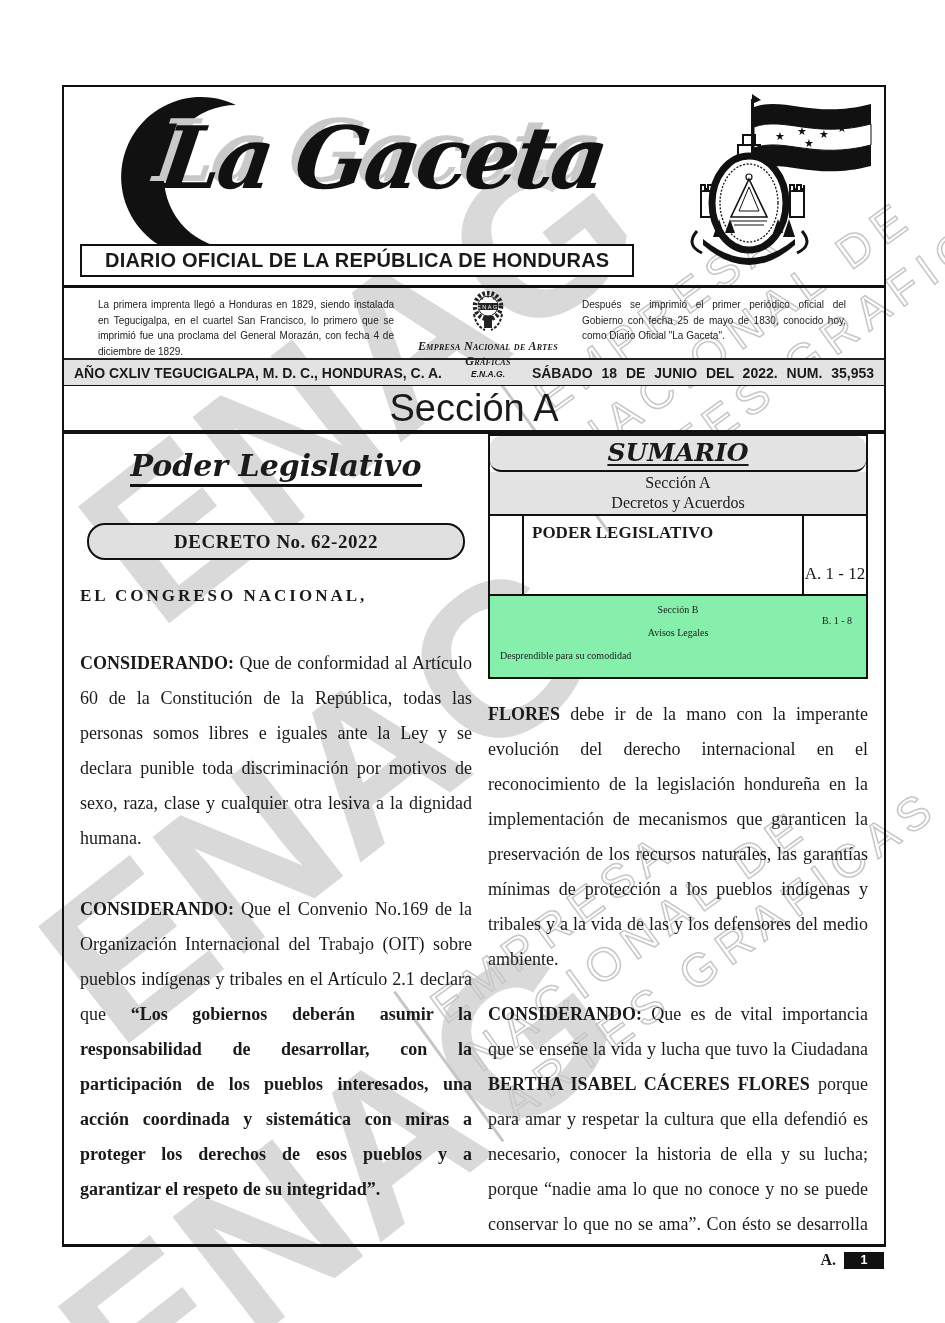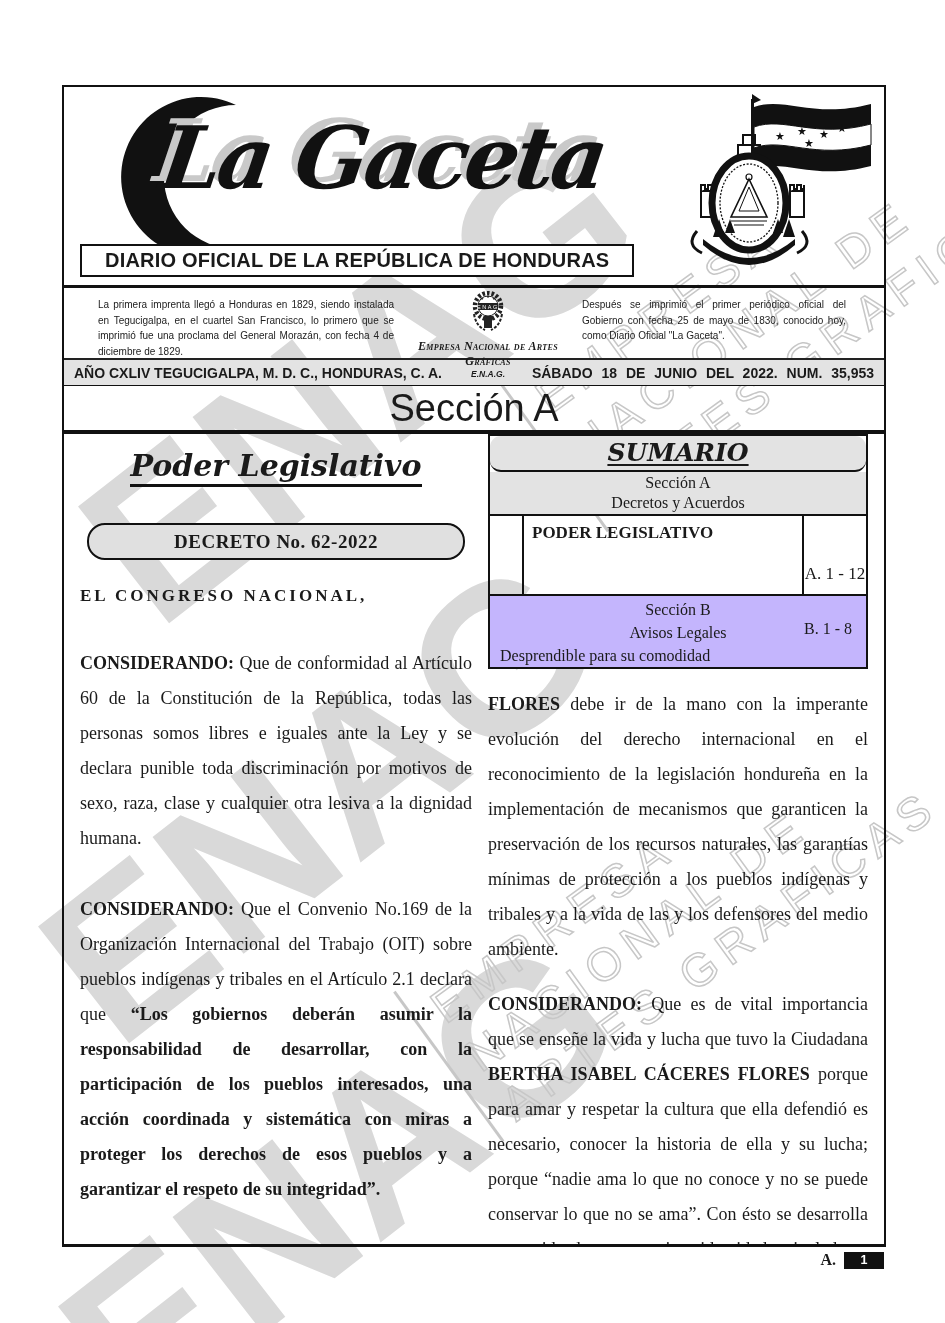--- a/index.html
+++ b/index.html
@@ -65,23 +65,23 @@
            font-family:"DejaVu Serif",serif;font-style:italic;font-weight:700;font-size:25px;
            line-height:34px;border-radius:11px;}
   .s-title span{text-decoration:underline;text-decoration-thickness:2px;text-underline-offset:3px;}
   .s-seca{background:#e3e3e3;border-bottom:2px solid #111;text-align:center;font-size:16px;
           line-height:20px;padding:1px 0;}
   .s-entry{display:flex;height:78px;border-bottom:2px solid #111;}
   .s-entry .sp{width:32px;border-right:2px solid #111;}
   .s-entry .main{flex:1;padding:4px 8px 0;font-size:17px;line-height:25px;}
   .s-entry .pg{width:62px;border-left:2px solid #111;display:flex;align-items:flex-end;
                justify-content:center;padding-bottom:10px;font-size:17px;}
-  .s-secb{background:#c4b5fd;padding:2px 10px 0;font-size:16px;line-height:23px;position:relative;}
+  .s-secb{background:#86efac;padding:2px 10px 10px;font-size:10px;line-height:23px;position:relative;}
   .s-secb .c{text-align:center;}
-  .s-secb .pgb{position:absolute;right:14px;top:21px;}
+  .s-secb .pgb{position:absolute;right:14px;top:13px;}
   
   .footer{position:absolute;left:62px;top:1251px;width:822px;display:flex;z-index:1;
           justify-content:flex-end;align-items:center;gap:8px;}
   .fp{font-weight:700;font-size:16px;}
   .fn{background:#111;color:#fff;width:40px;height:17px;text-align:center;
       font-family:"Liberation Sans",sans-serif;font-weight:700;font-size:12.5px;line-height:17px;}
 </style>
 </head>
 <body>
 

